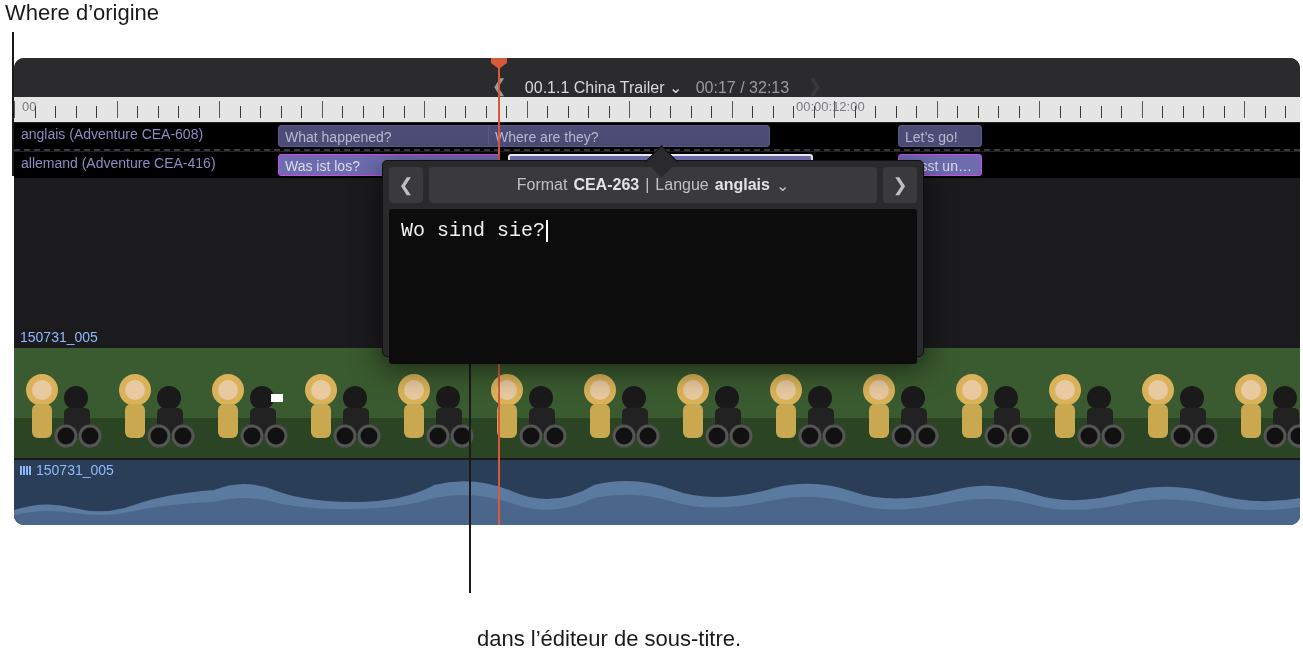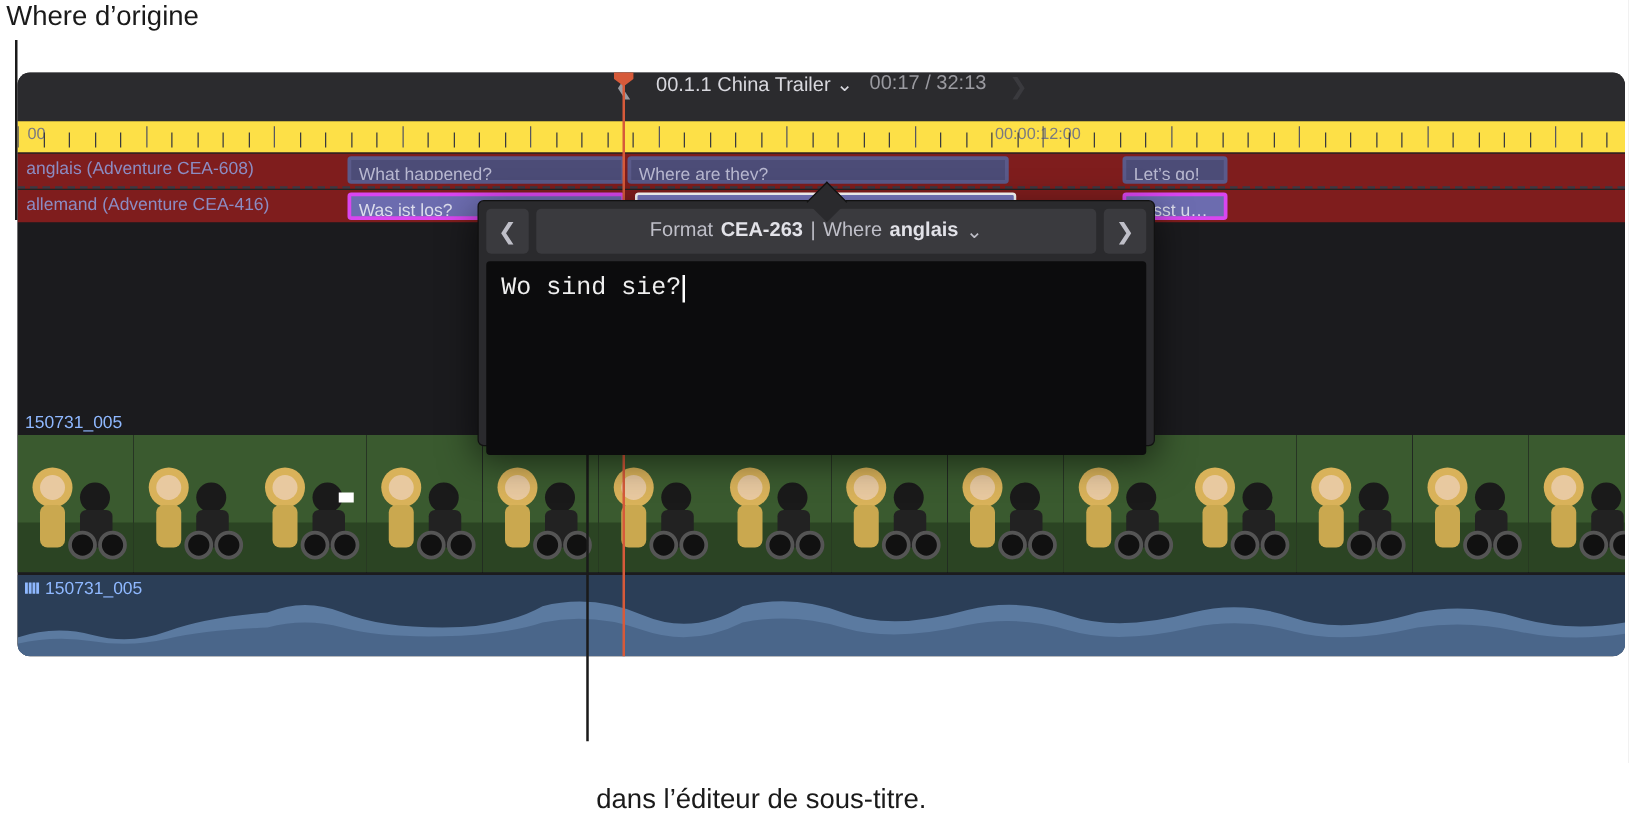--- a/index.html
+++ b/index.html
@@ -1,31 +1,31 @@
 <!DOCTYPE html>
 <html><head>
 <meta charset="utf-8">
 <style>
 html,body{margin:0;padding:0;width:1303px;height:657px;background:#fff;font-family:-apple-system,Helvetica,Arial,sans-serif;overflow:hidden}
 .callout-top{position:absolute;left:5px;top:0;font-size:22px;color:#1a1a1a}
 .callout-line-top{position:absolute;left:12px;top:32px;width:2px;height:144px;background:#1a1a1a}
 .app{position:absolute;left:14px;top:58px;width:1286px;border-radius:10px;overflow:hidden;background:#1b1b1e}
-.titlebar{height:39px;background:#2b2b2e;display:flex;align-items:flex-start;justify-content:center;color:#9a9aa0;font-size:16px;position:relative}
+.titlebar{height:39px;background:#2b2b2e;display:flex;align-items:flex-end;justify-content:center;color:#9a9aa0;font-size:16px;position:relative}
 .chev{color:#9a9aa0;font-size:18px;padding:0 18px;cursor:default}
 .chev-right{color:#3a3a3e}
 .title-main{color:#d8d8de}
-.ruler{position:relative;height:25px;background:#fde047}
+.ruler{position:relative;height:25px;background:#e5e5e5}
 .ruler-tick-lbl{position:absolute;top:2px;color:#7a7a80;font-size:13px}
 .ruler-marks{position:absolute;inset:0}
 .ruler-marks span{position:absolute;top:9px;width:1px;height:12px;background:#3a3a3e}
 .ruler-marks span.maj{top:4px;height:17px;background:#575760}
-.track-area{background:#7f1d1d}
+.track-area{background:#000000}
 .cap-row{height:26px;position:relative;border-top:1px solid #222;}
 .cap-label{position:absolute;left:7px;top:3px;color:#8c8cc2;font-size:14px}
-.cap-clip{position:absolute;top:2px;height:22px;border-radius:3px;background:#6c6caf;color:#dcdceb;font-size:14px;line-height:22px;padding:0 6px;box-sizing:border-box;overflow:hidden;white-space:nowrap;text-overflow:ellipsis;border:3px solid #d946ef}
+.cap-clip{position:absolute;top:2px;height:22px;border-radius:3px;background:#6c6caf;color:#dcdceb;font-size:14px;line-height:22px;padding:0 6px;box-sizing:border-box;overflow:hidden;white-space:nowrap;text-overflow:ellipsis;border:1px solid #d946ef}
 .cap-clip.muted{background:#4c4c77;color:#b8b8d0;border-color:#5a5a8a}
 .cap-clip.sel{border:2px solid #fff;background:#7a7ac2}
 .dash-sep{height:0;border-top:2px dashed #3a3a44}
 .gap-row{height:170px;background:#1b1b1e;position:relative}
 .vid-strip{height:110px;background:#1b1b1e;position:relative;overflow:hidden}
 .vid-lbl{position:absolute;left:6px;top:-19px;color:#8fb8ff;font-size:14px;z-index:3}
 .aud-strip{height:65px;background:#2b3e57;position:relative;overflow:hidden;margin-top:2px}
 .aud-lbl{position:absolute;left:6px;top:2px;color:#8fb8ff;font-size:14px;z-index:3}
 .aud-lbl::before{content:"";display:inline-block;width:12px;height:9px;background:linear-gradient(90deg,#8fb8ff 2px,transparent 2px) 0 0/3px 100%;margin-right:4px}
 .thumb{position:absolute;top:0;width:93px;height:110px;overflow:hidden}
@@ -133,21 +133,21 @@
         <span class="maj" style="left: 1230px;"></span>
         <span style="left: 1250.5px;"></span>
         <span style="left: 1271px;"></span>
       </div>
   </div>
 
   <div class="track-area">
     <div class="cap-row">
       <span class="cap-label">anglais (Adventure CEA-608)</span>
       <div class="cap-clip muted" style="left:264px;width:222px">What happened?</div>
-      <div class="cap-clip muted" style="left:488px;width:305px">Where are they?</div>
+      <div class="cap-clip muted" style="left:474px;width:282px">Where are they?</div>
       <div class="cap-clip muted" style="left:884px;width:84px">Let’s go!</div>
     </div>
     <div class="dash-sep"></div>
     <div class="cap-row">
       <span class="cap-label">allemand (Adventure CEA-416)</span>
       <div class="cap-clip" style="left:264px;width:222px">Was ist los?</div>
       <div class="cap-clip sel" style="left:494px;width:305px">Wo sind sie?</div>
       <div class="cap-clip" style="left:884px;width:84px">Lasst uns…</div>
     </div>
   </div>
@@ -355,21 +355,21 @@
   <div class="sel-marker"></div>
 </div>
 
 <div class="editor">
   <div class="ed-hdr">
     <div class="ed-nav">❮</div>
     <div class="ed-title">
       <span>Format</span>
       <b>CEA-263</b>
       <span>|</span>
-      <span>Where</span>
+      <span>Langue</span>
       <b>anglais</b>
       <span>⌄</span>
     </div>
     <div class="ed-nav">❯</div>
   </div>
   <div class="ed-body">
     <span>Wo sind sie?</span><span class="cursor"></span>
   </div>
 </div>
 

